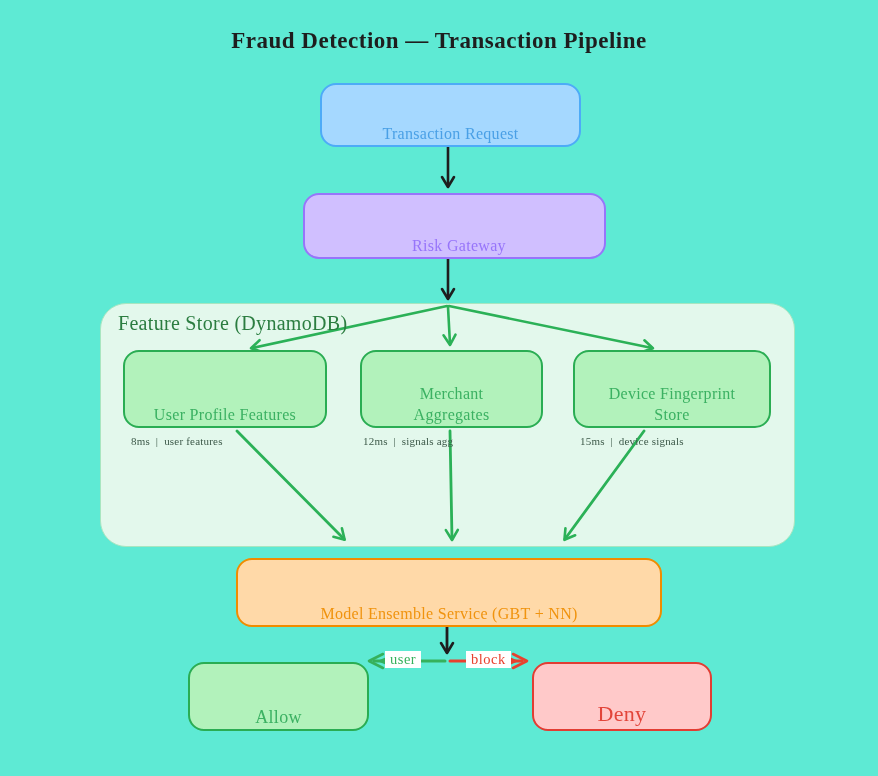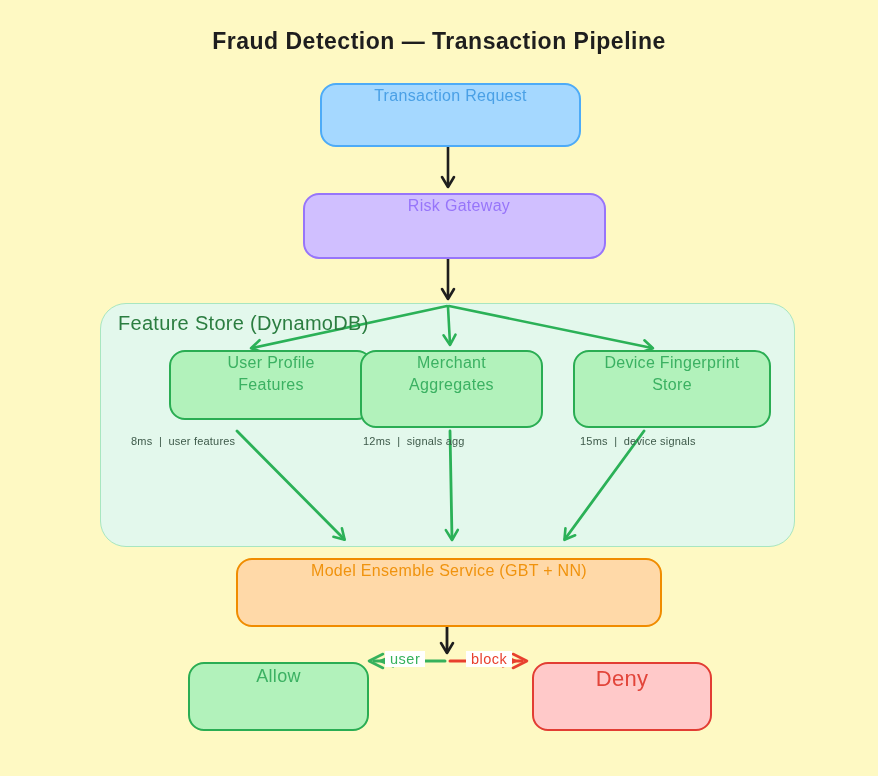--- a/index.html
+++ b/index.html
@@ -1,43 +1,43 @@
 <!DOCTYPE html>
 <html><head>
 <meta charset="utf-8">
 <style>
   html, body { margin:0; padding:0; background:#ffffff; }
   .canvas {
-    position:relative; width:878px; height:776px; background:#fef9c3;
-    font-family:Liberation Sans, sans-serif; overflow:hidden;
+    position:relative; width:878px; height:776px; background:#5eead4;
+    font-family:Liberation Serif, serif; overflow:hidden;
   }
   .title {
     position:absolute; top:28px; left:0; width:100%; text-align:center;
     font-size:23px; font-weight:bold; color:#1e1e1e; letter-spacing:0.5px;
   }
   .edges { position:absolute; left:0; top:0; width:878px; height:776px; }
   .node {
-    position:absolute; display:flex; align-items:flex-start; justify-content:center;
+    position:absolute; display:flex; align-items:flex-end; justify-content:center;
     text-align:center; border-style:solid; border-width:2.5px; border-radius:16px;
     font-size:16px; line-height:1.35; letter-spacing:0.3px;
   }
   .node-blue   { left:320px; top:83px;  width:257px; height:60px;
                  background:#a5d8ff; border-color:#4dabf7; color:#4aa0e6; }
   .node-purple { left:303px; top:193px; width:290px; height:62px;
                  background:#d0bfff; border-color:#9775fa; color:#9775fa;padding-left:9px; }
   .group {
     position:absolute; left:100px; top:303px; width:693px; height:242px;
     background:#e3f8ec; border:1.5px solid #a8e6c0; border-radius:26px;
   }
   .group-label {
     position:absolute; left:118px; top:312px; font-size:20px; color:#2b7d40;
     letter-spacing:0.3px;
   }
   .node-green  { background:#b2f2bb; border-color:#2aad53; color:#3bb162; }
-  .node-user     { left:123px; top:350px; width:204px; height:70px; padding:0 28px; box-sizing:border-box;margin-left:46px; }
+  .node-user     { left:123px; top:350px; width:204px; height:78px; padding:0 28px; box-sizing:border-box; }
   .node-merchant { left:360px; top:350px; width:183px; height:78px; padding:0 20px; box-sizing:border-box; }
   .node-device   { left:573px; top:350px; width:198px; height:78px; padding:0 18px;  box-sizing:border-box; }
   .metric {
     position:absolute; font-size:11px; color:#3e5a4a; white-space:pre; letter-spacing:0.2px;
   }
   .metric-user     { left:131px; top:435px; }
   .metric-merchant { left:363px; top:435px; }
   .metric-device   { left:580px; top:435px; }
   .node-orange {
     left:236px; top:558px; width:422px; height:65px;

